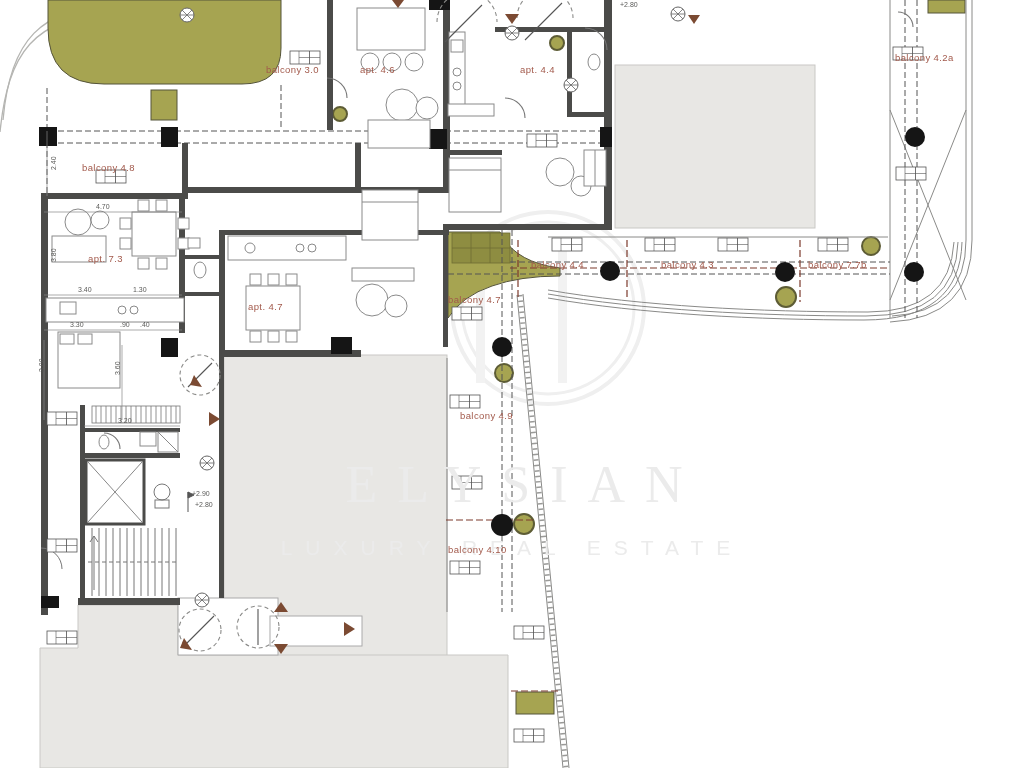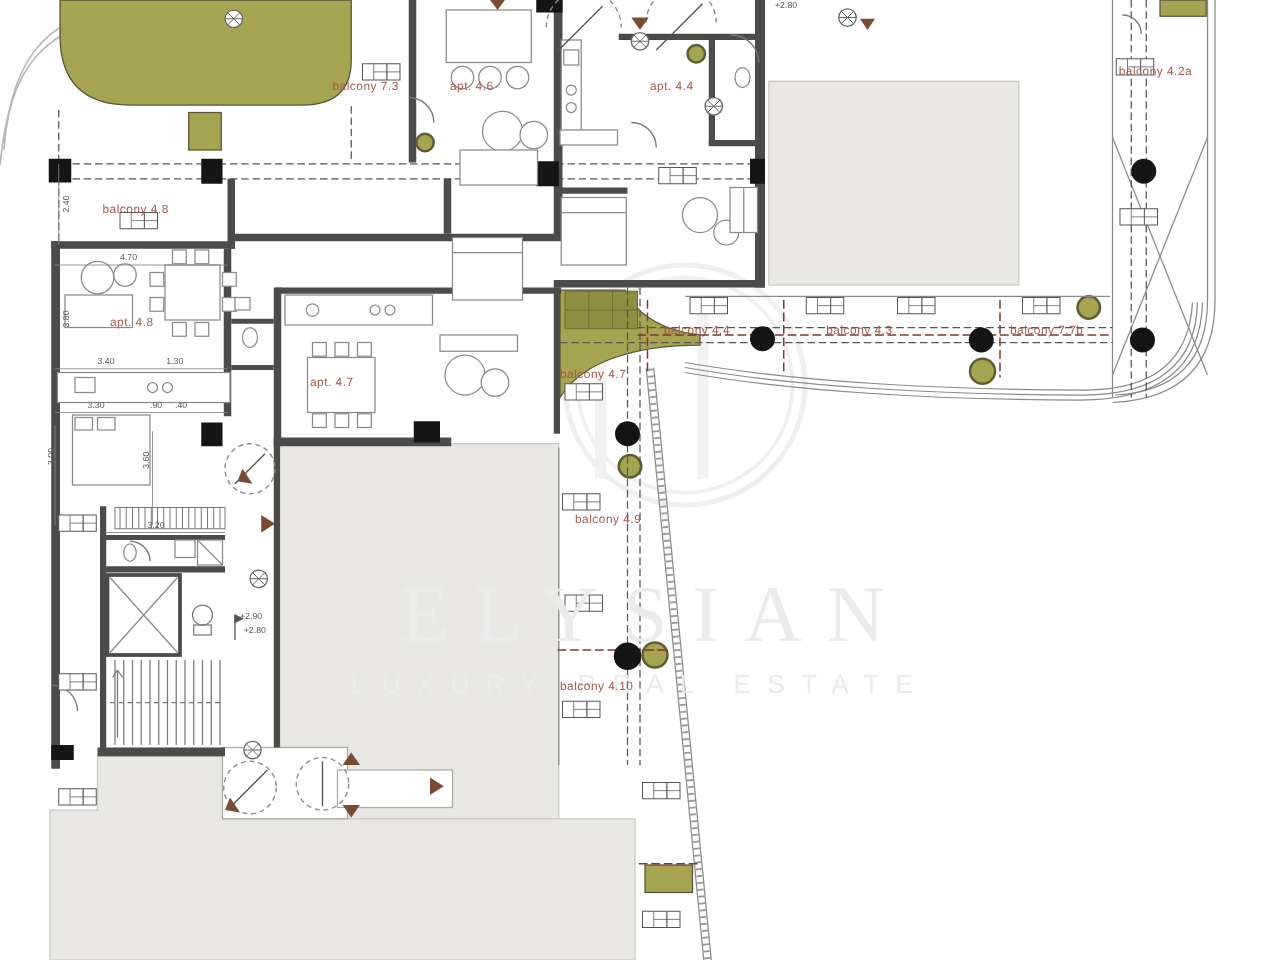--- a/index.html
+++ b/index.html
@@ -9,21 +9,21 @@
   }
   html,body{margin:0;padding:0;background:#fff;}
   #canvas{position:relative;width:1024px;height:768px;background:#fff;overflow:hidden;
           font-family:"Liberation Sans",sans-serif;}
   #plan-svg{position:absolute;left:0;top:0;}
   .lbl{position:absolute;color:var(--label_red);font-size:9.5px;letter-spacing:.4px;white-space:nowrap;}
   .dim{position:absolute;color:var(--dim_gray);font-size:7px;white-space:nowrap;}
   .dim.v{transform:rotate(-90deg);transform-origin:left top;}
   .lvl{position:absolute;color:var(--dim_gray);font-size:7px;white-space:nowrap;}
   .wm-brand{position:absolute;left:524px;top:455px;transform:translateX(-50%);
-    font-family:"Liberation Serif",serif;font-size:64px;letter-spacing:20px;
+    font-family:"Liberation Serif",serif;font-size:52px;letter-spacing:20px;
     color:var(--watermark);white-space:nowrap;}
   .wm-tag{position:absolute;left:512px;top:536px;transform:translateX(-50%);
     font-family:Liberation Sans, sans-serif;font-size:21px;letter-spacing:13px;
     color:var(--watermark);white-space:nowrap;}
 </style>
 </head>
 <body>
 
 <div id="canvas">
 
@@ -379,23 +379,23 @@
     <use href="#tag" x="514" y="729"></use>
   </g>
 </svg>
 
 <div class="wm-brand">ELYSIAN</div>
 <div class="wm-tag">LUXURY REAL ESTATE</div>
 
 <div class="lbl" style="left:360px;top:64px">apt. 4.6</div>
 <div class="lbl" style="left:520px;top:64px">apt. 4.4</div>
 <div class="lbl" style="left:248px;top:301px">apt. 4.7</div>
-<div class="lbl" style="left:88px;top:253px">apt. 4.8</div>
-
-<div class="lbl" style="left:266px;top:64px">balcony 7.3</div>
+<div class="lbl" style="left:88px;top:253px">apt. 7.3</div>
+
+<div class="lbl" style="left:266px;top:64px">balcony 3.0</div>
 <div class="lbl" style="left:82px;top:162px">balcony 4.8</div>
 <div class="lbl" style="left:531px;top:259px">balcony 4.4</div>
 <div class="lbl" style="left:661px;top:259px">balcony 4.3</div>
 <div class="lbl" style="left:808px;top:259px">balcony 7.7b</div>
 <div class="lbl" style="left:895px;top:52px">balcony 4.2a</div>
 <div class="lbl" style="left:448px;top:294px">balcony 4.7</div>
 <div class="lbl" style="left:460px;top:410px">balcony 4.9</div>
 <div class="lbl" style="left:448px;top:544px">balcony 4.10</div>
 
 <div class="dim v" style="left:50px;top:170px">2.40</div>

